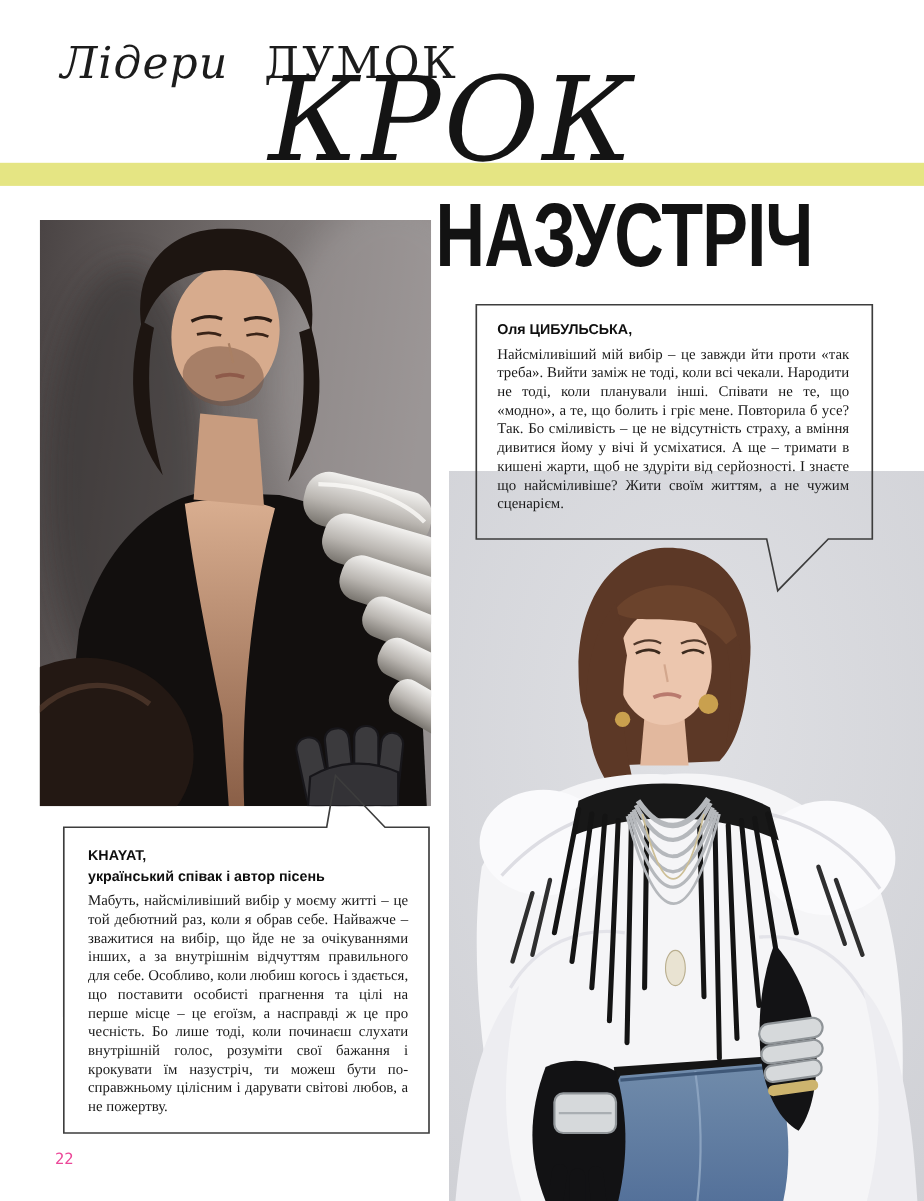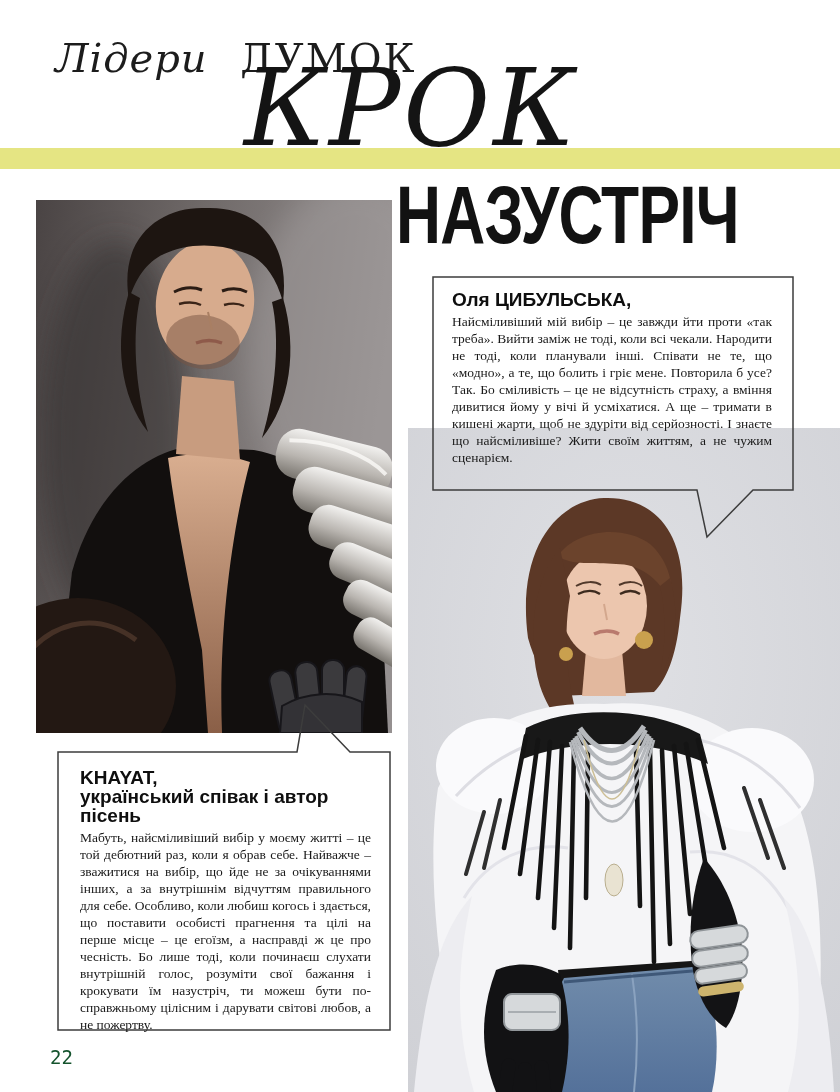--- a/index.html
+++ b/index.html
@@ -32,29 +32,29 @@
   .photo{position:absolute;overflow:hidden;z-index:1;}
   .photo svg{display:block;width:100%;height:100%;}
   .photo-left{left:36px;top:200px;width:356px;height:533px;}
   .photo-right{left:408px;top:428px;width:432px;height:664px;}
   .bubble-lines{position:absolute;left:0;top:0;width:840px;height:1092px;z-index:5;pointer-events:none;}
   .bubble-text{position:absolute;z-index:6;}
   .bt-right{left:452px;top:290px;width:320px;}
   .bt-left{left:80px;top:768px;width:291px;}
   .speaker{
     font-family:"Liberation Sans",sans-serif;font-weight:bold;
-    font-size:19px;line-height:19px;color:#0e0e0e;
+    font-size:13px;line-height:19px;color:#0e0e0e;
   }
   .quote{
     margin-top:4px;font-family:"Liberation Serif",serif;
     font-size:13.5px;line-height:17px;text-align:justify;color:#191919;
   }
   .page-number{
     position:absolute;left:50px;top:1046px;
-    font-family:"DejaVu Sans Mono",monospace;font-size:19px;color:#14532d;
+    font-family:"DejaVu Sans Mono",monospace;font-size:14px;color:#ec4899;
   }
 </style>
 </head>
 <body>
 
 <div class="kicker">
   <span class="it">Лідери</span>
   <span class="caps">ДУМОК</span>
 </div>
 

